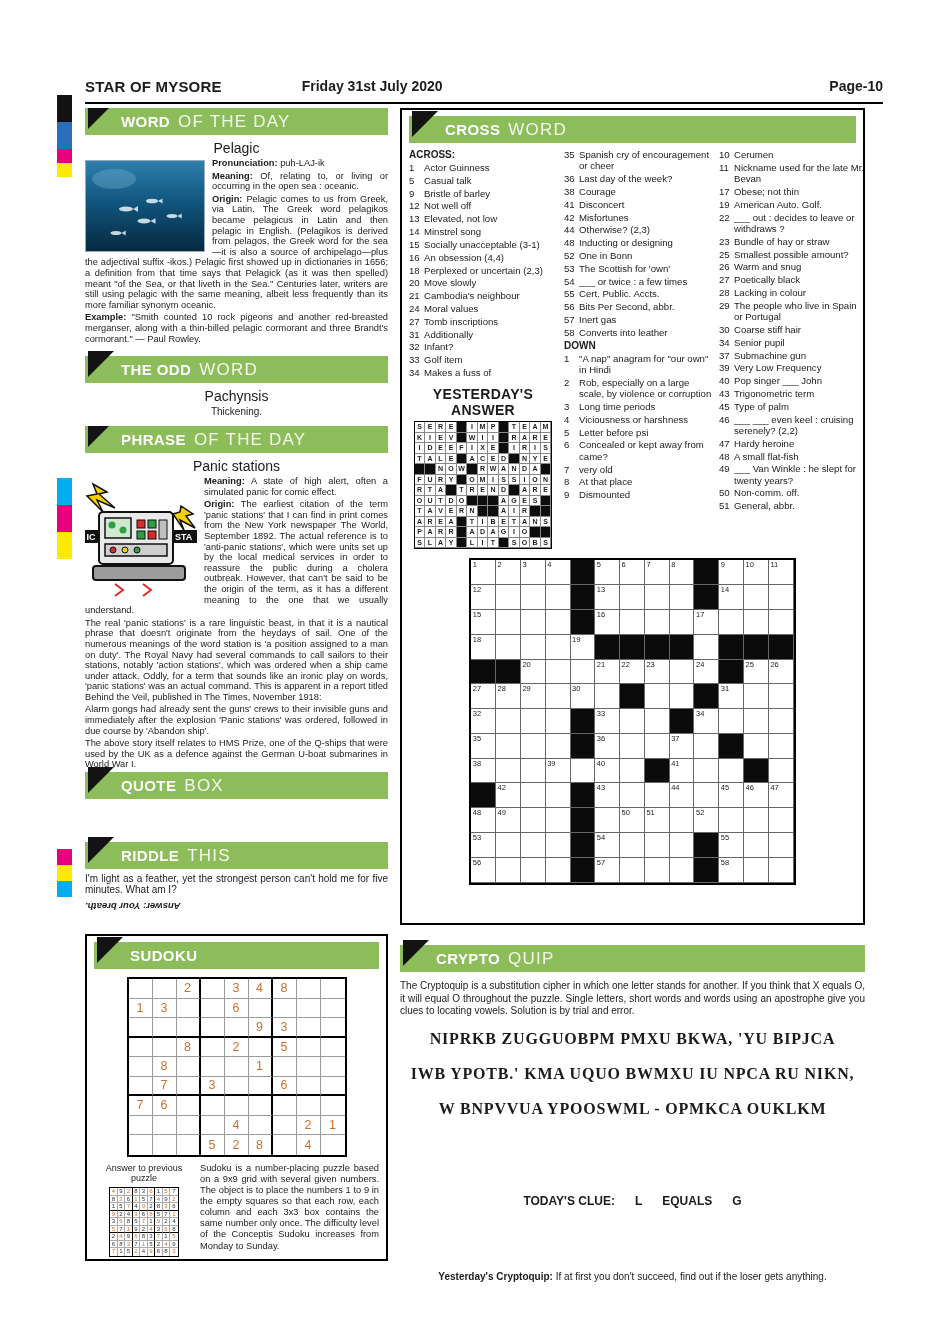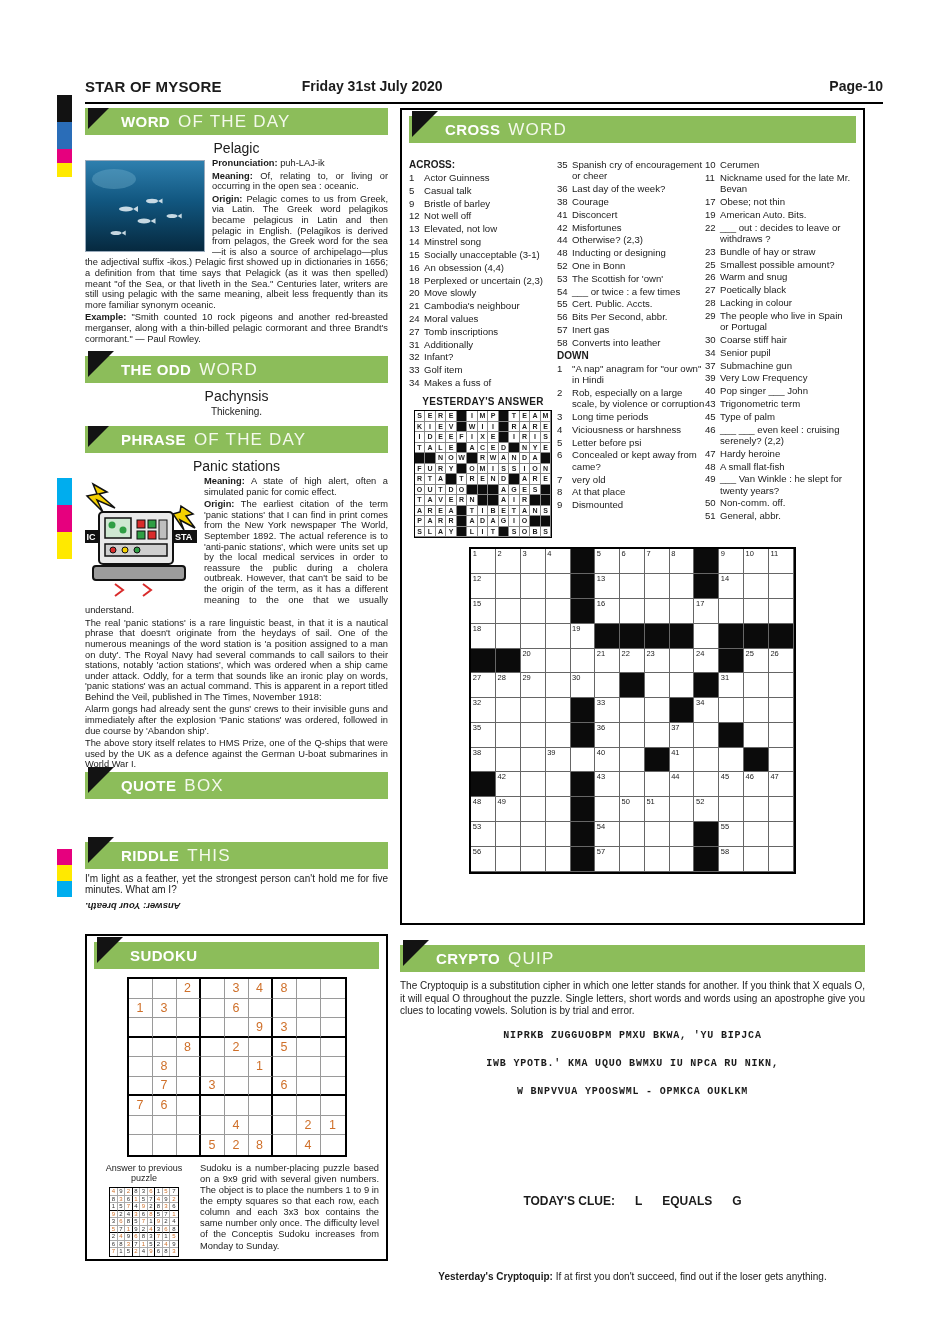--- a/index.html
+++ b/index.html
@@ -45,43 +45,43 @@
   .sud-ans{width:100px;flex:none;text-align:center;}
   .sud-ans-label{font-size:9px;line-height:1.2;}
   .mini-grid{display:grid;grid-template-columns:repeat(9,7.5px);border:1.5px solid #000;width:67.5px;margin:3px auto 0;}
   .mini-cell{width:7.5px;height:7.5px;box-sizing:border-box;font-size:6px;line-height:7.5px;text-align:center;color:#333;}
   .sud-note{font-size:9.3px;line-height:1.2;text-align:justify;padding-left:6px;}
 
   
   .right-col{position:absolute;left:400px;top:108px;width:465px;}
   .cw-box{position:absolute;left:0;top:0;width:465px;height:817px;border:2.5px solid #000;
           box-sizing:border-box;padding:6px 7px;overflow:hidden;}
-  .clue-cols{display:flex;margin-top:16px;}
+  .clue-cols{display:flex;gap:7px;margin-top:6px;}
   .clue-col{width:148px;flex:none;}
   .clue-head{font-weight:bold;font-size:10px;margin:0 0 2px;}
   .clue{display:flex;font-size:9.6px;line-height:1.18;margin-bottom:1.5px;}
   .clue .cn{width:15px;flex:none;}
   .clue .ct{flex:1;}
-  .yesterday-label{font-weight:bold;font-size:10px;text-align:center;margin:8px 0 3px;letter-spacing:.3px;}
+  .yesterday-label{font-weight:bold;font-size:14px;text-align:center;margin:8px 0 3px;letter-spacing:.3px;}
   .ygrid{display:grid;grid-template-columns:repeat(13,10.5px);border:1.5px solid #000;width:136.5px;margin:0 auto;}
   .ycell{width:10.5px;height:10.5px;box-sizing:border-box;border-right:.5px solid #888;border-bottom:.5px solid #888;
          font-size:7px;font-weight:bold;text-align:center;line-height:10.5px;background:#fff;}
   .ycell.blk{background:#0d0d0d;}
   .cw-grid-wrap{display:flex;justify-content:center;margin-top:9px;}
   .cw-grid{display:grid;grid-template-columns:repeat(13,24.8px);border:2.5px solid #000;}
   .cwc{width:24.8px;height:24.8px;box-sizing:border-box;border-right:1px solid #666;border-bottom:1px solid #666;
        position:relative;background:#fff;}
   .cwc.blk{background:#0b0b0b;}
   .cwn{position:absolute;top:0;left:1.5px;font-size:7.5px;}
 
   
   .crypto-banner{position:absolute;left:0;top:837px;width:465px;}
   .crypto-intro{position:absolute;left:0;top:872px;width:465px;font-size:10px;line-height:1.25;text-align:justify;}
   .crypto-lines{position:absolute;left:0;top:922px;width:465px;text-align:center;}
-  .cipher-line{font-weight:bold;font-size:10px;letter-spacing:.8px;margin-bottom:17px;font-family:Liberation Mono, monospace;}
+  .cipher-line{font-weight:bold;font-size:16px;letter-spacing:.8px;margin-bottom:17px;font-family:Liberation Serif, serif;}
   .crypto-clue{position:absolute;left:0;top:1086px;width:465px;text-align:center;font-weight:bold;font-size:12px;}
   .crypto-clue span{margin:0 10px;}
   .crypto-yday{position:absolute;left:0;top:1163px;width:465px;text-align:center;font-size:10px;}
   .crypto-yday b{font-weight:bold;}
 </style>
 </head>
 <body>
 
 <div class="page">
 
@@ -751,21 +751,21 @@
               <div class="clue">
                 <span class="cn">11</span>
                 <span class="ct">Nickname used for the late Mr. Bevan</span>
               </div>
               <div class="clue">
                 <span class="cn">17</span>
                 <span class="ct">Obese; not thin</span>
               </div>
               <div class="clue">
                 <span class="cn">19</span>
-                <span class="ct">American Auto. Bits.</span>
+                <span class="ct">American Auto. Golf.</span>
               </div>
               <div class="clue">
                 <span class="cn">22</span>
                 <span class="ct">___ out :  decides to leave or withdraws ?</span>
               </div>
               <div class="clue">
                 <span class="cn">23</span>
                 <span class="ct">Bundle of hay or straw</span>
               </div>
               <div class="clue">

